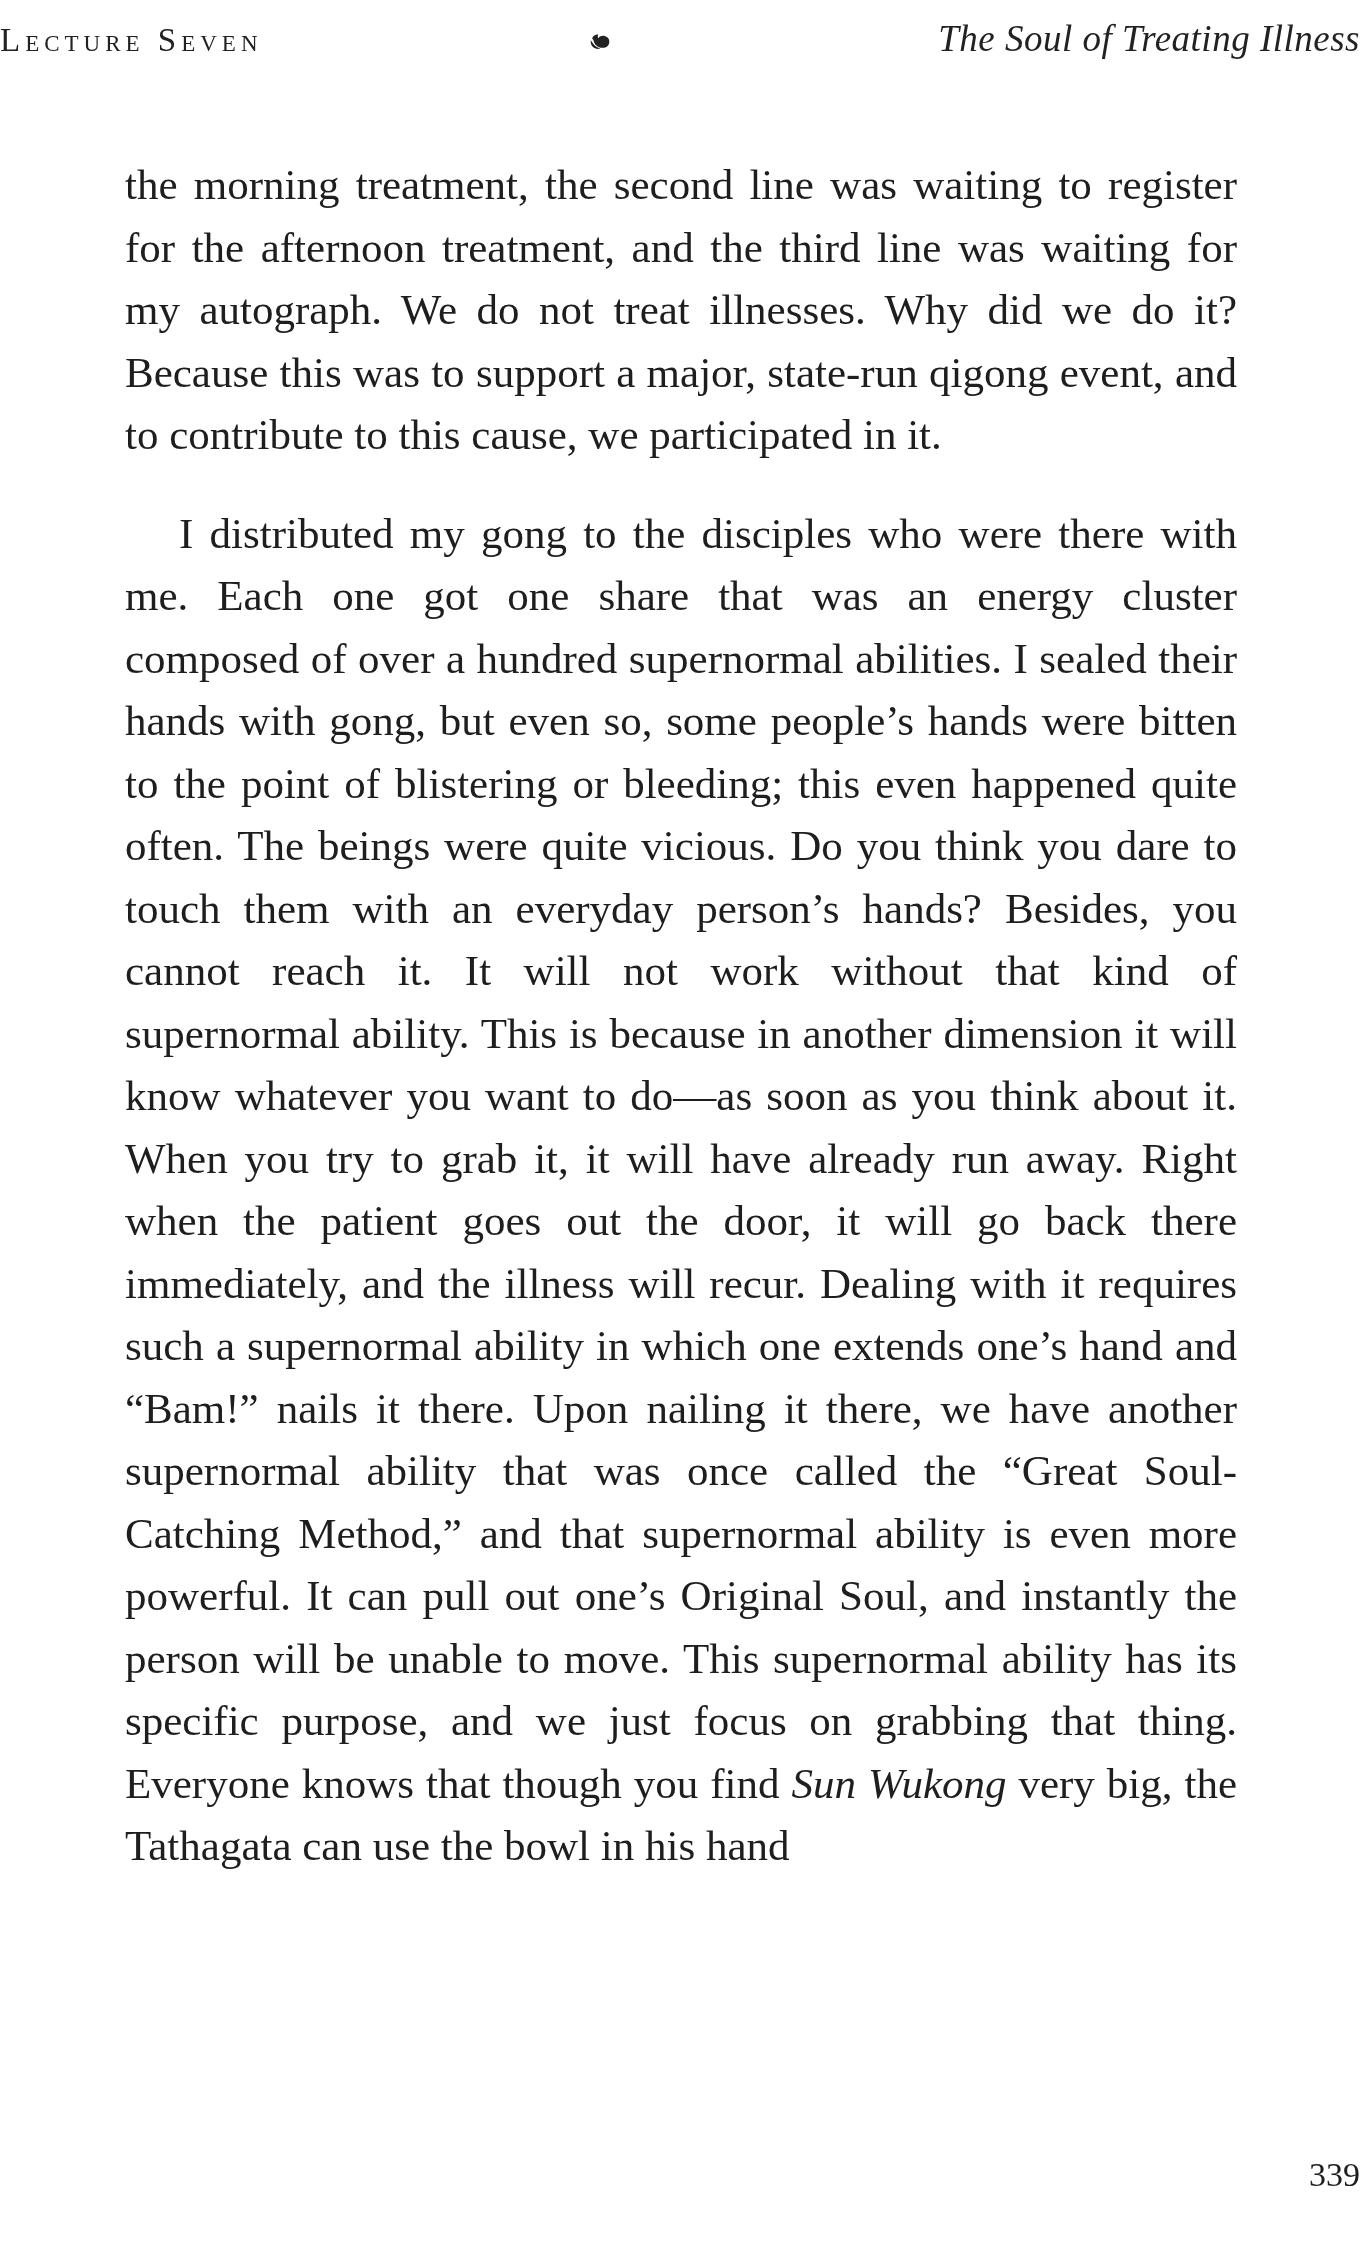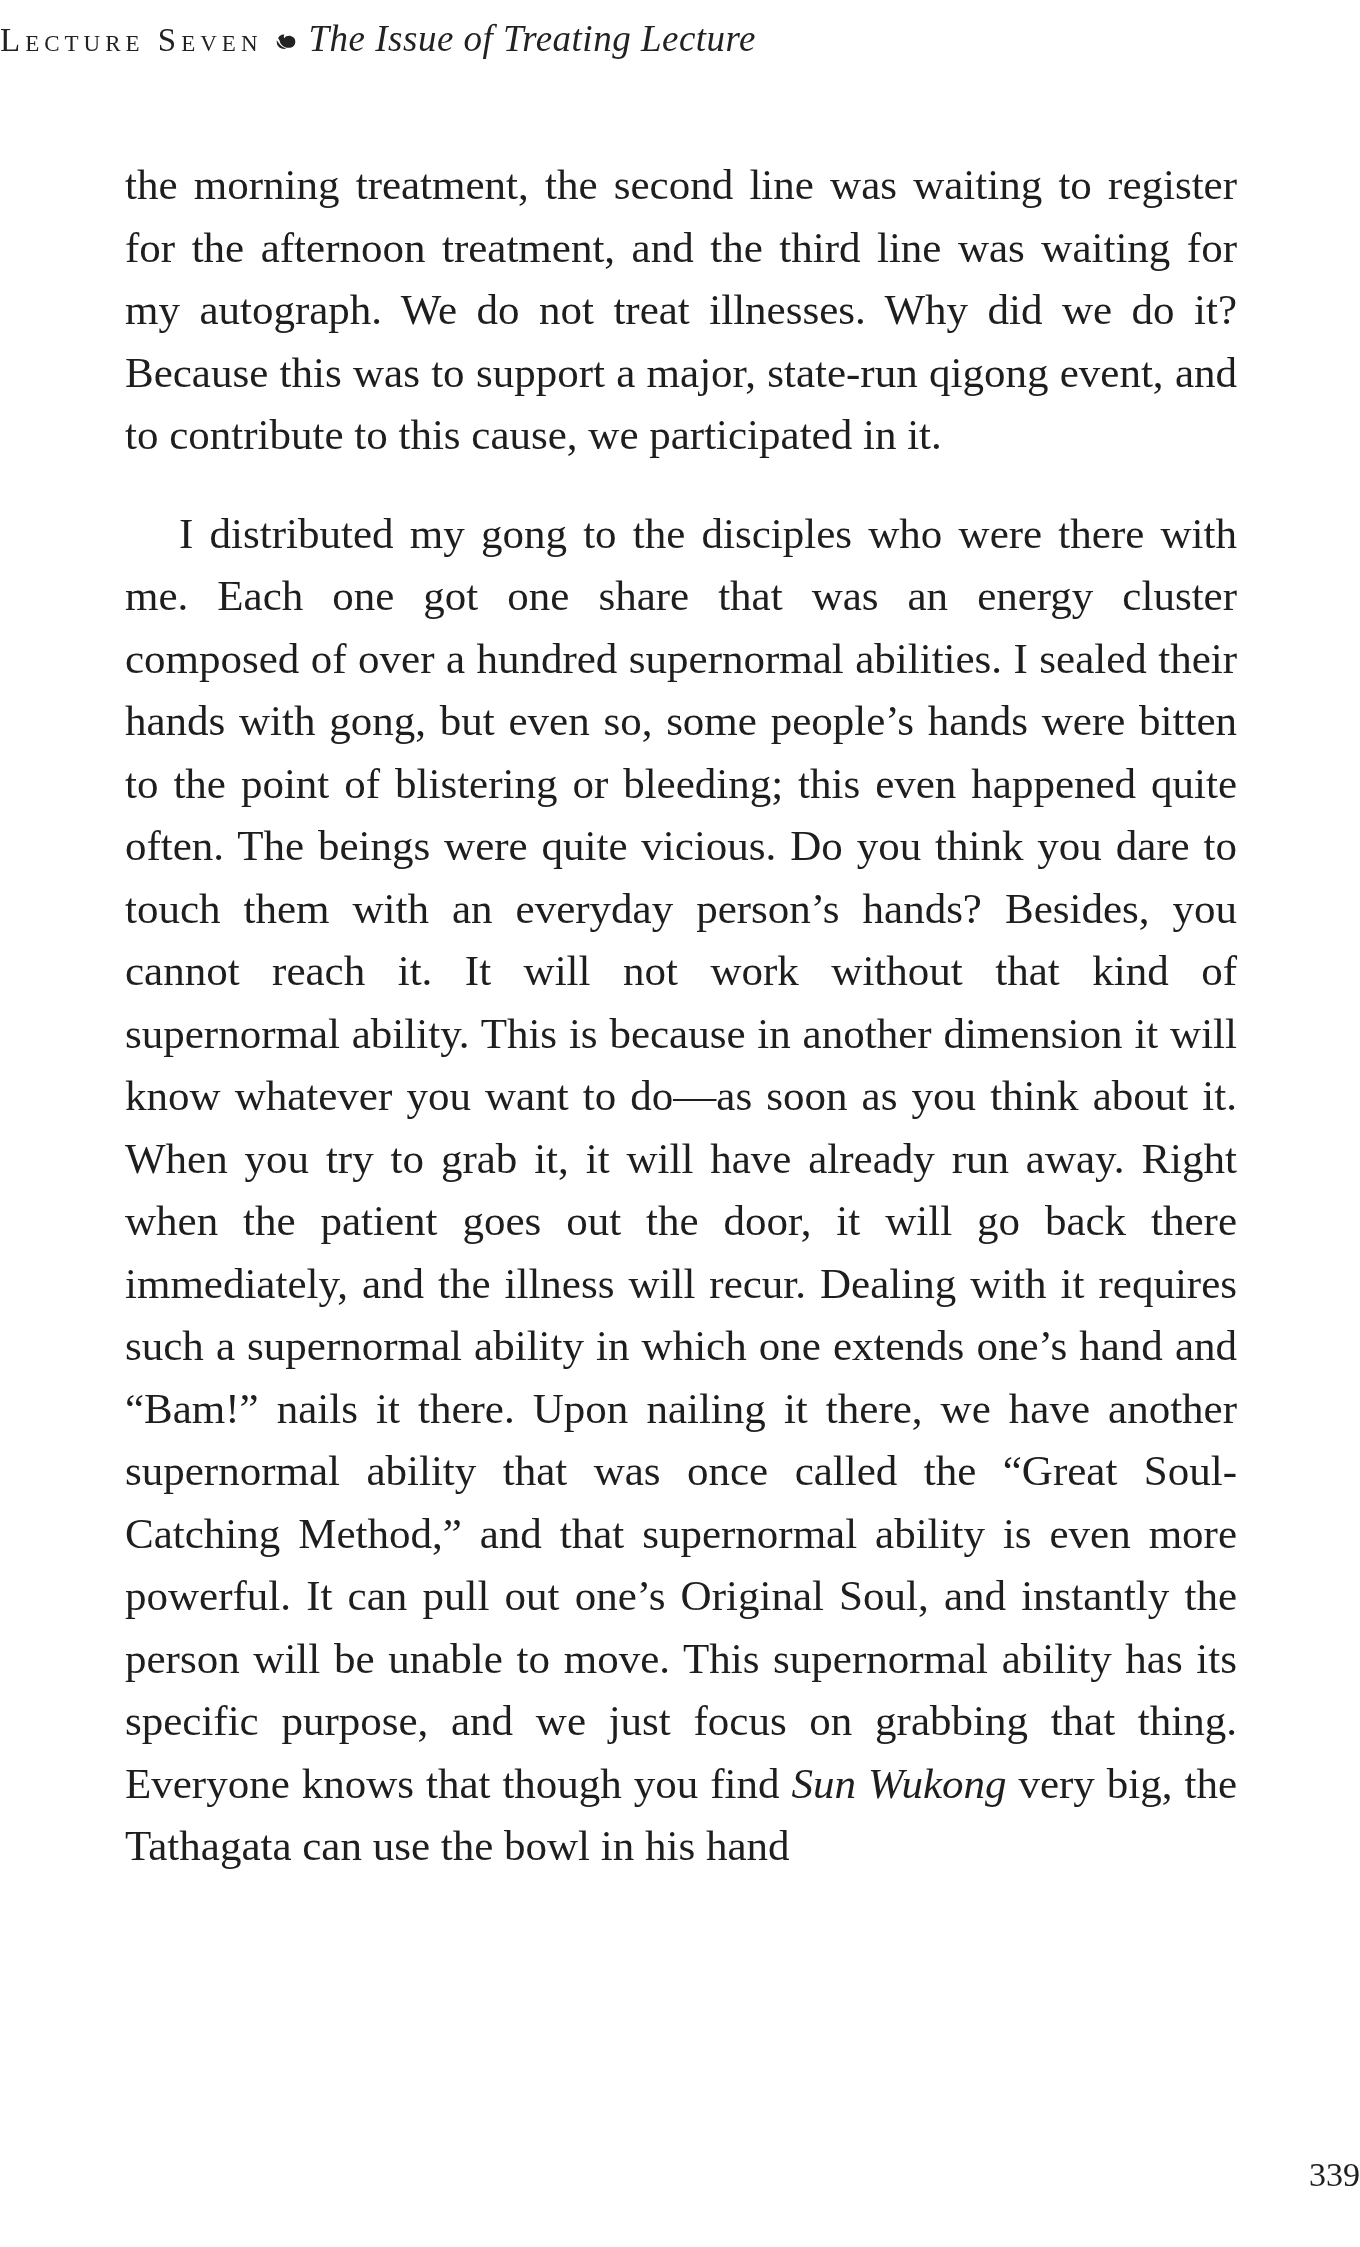--- a/index.html
+++ b/index.html
@@ -17,21 +17,21 @@
     font-family: "Liberation Serif", "DejaVu Serif", serif;
     overflow: hidden;
   }
   
   .running-header {
     position: absolute;
     top: 20px;
     left: 0;
     width: 100%;
     display: flex;
-    justify-content: flex-start;
+    justify-content: space-between;
     align-items: baseline;
     white-space: nowrap;
     line-height: 1;
   }
   .lecture-label {
     font-size: 33px;
     font-variant: small-caps;
     letter-spacing: 5px;
     color: #222222;
   }
@@ -91,21 +91,21 @@
 <div class="book-page">
 
   <div class="running-header">
     <span class="lecture-label">Lecture Seven</span>
     <span class="fleuron">
       <svg viewBox="0 0 32 32" xmlns="http://www.w3.org/2000/svg" aria-hidden="true">
         <path fill="#222222" d="M6 9c2-4 6-6 9-5-1 2-1 4 0 5 2-3 6-4 10-3 4 1 6 4 6 8 0 5-4 9-10 9-7 0-12-5-13-11l-2-3z"></path>
         <path fill="#222222" d="M4 12c3 4 6 10 14 12-6 2-11-1-13-5-1-2-1-5-1-7z"></path>
       </svg>
     </span>
-    <span class="chapter-title">The Issue of Treating Lecture</span>
+    <span class="chapter-title">The Soul of Treating Illness</span>
   </div>
 
   <div class="body-text">
       <p><span>the morning treatment, the second line was waiting to register for the afternoon treatment, and the third line was waiting for my autograph. We do not treat illnesses. Why did we do it? Because this was to support a major, state-run qigong event, and to contribute to this cause, we participated in it.</span></p>
       <p class="indent"><span>I distributed my gong to the disciples who were there with me. Each one got one share that was an energy cluster composed of over a hundred supernormal abilities. I sealed their hands with gong, but even so, some people’s hands were bitten to the point of blistering or bleeding; this even happened quite often. The beings were quite vicious. Do you think you dare to touch them with an everyday person’s hands? Besides, you cannot reach it. It will not work without that kind of supernormal ability. This is because in another dimension it will know whatever you want to do—as soon as you think about it. When you try to grab it, it will have already run away. Right when the patient goes out the door, it will go back there immediately, and the illness will recur. Dealing with it requires such a supernormal ability in which one extends one’s hand and “Bam!” nails it there. Upon nailing it there, we have another supernormal ability that was once called the “Great Soul-Catching Method,” and that supernormal ability is even more powerful. It can pull out one’s Original Soul, and instantly the person will be unable to move. This supernormal ability has its specific purpose, and we just focus on grabbing that thing. Everyone knows that though you find </span><i>Sun Wukong</i><span> very big, the Tathagata can use the bowl in his hand</span></p>
     </div>
 
   <div class="page-number">339</div>
 
 </div>

